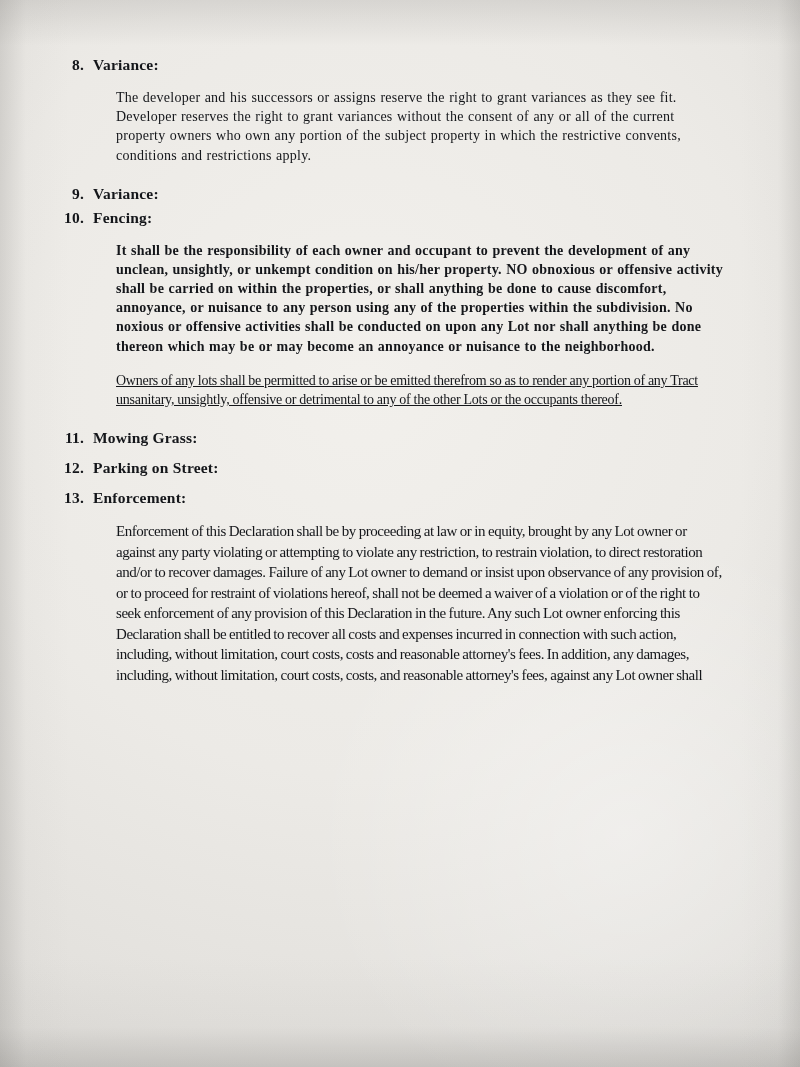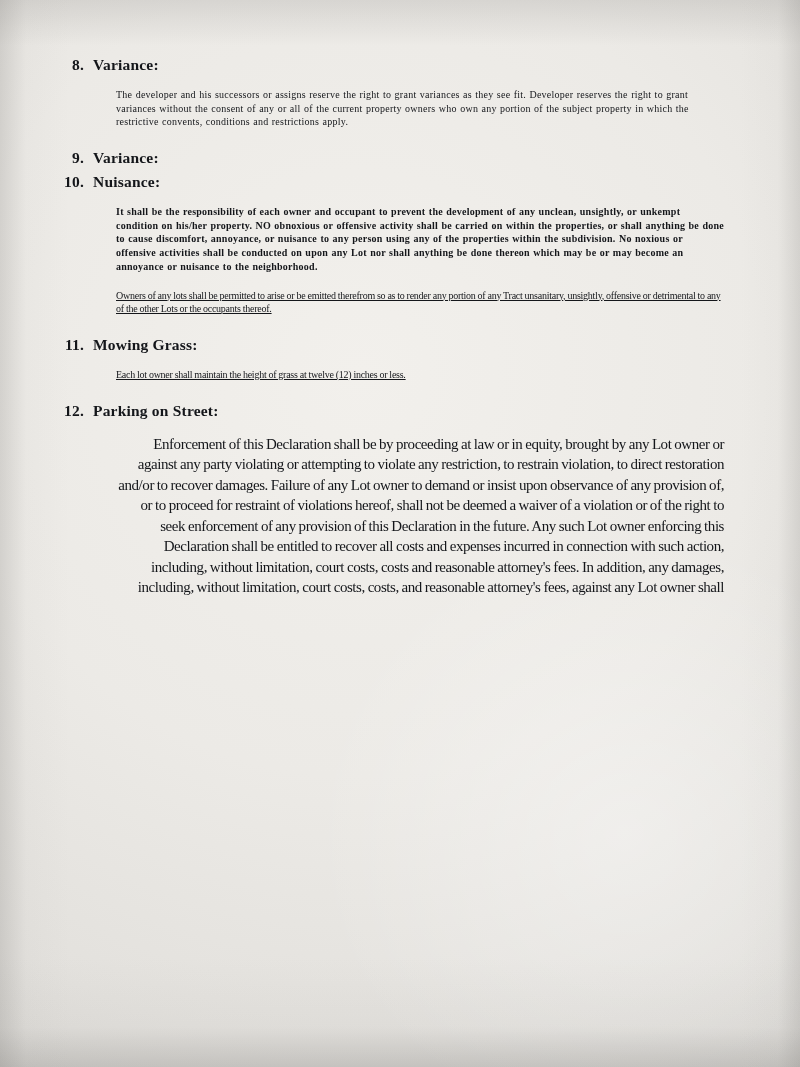--- a/index.html
+++ b/index.html
@@ -58,31 +58,31 @@
     margin: 0 0 6px 0;
     display: flex;
     gap: 9px;
   }
   .heading .num {
     display: inline-block;
     min-width: 26px;
     text-align: right;
   }
   .body-para {
-    font-size: 10px;
+    font-size: 14px;
     line-height: 1.37;
     margin: 0 0 12px 0;
     padding-left: 58px;
     padding-right: 6px;
     text-align: left;
   }
   
   .sp-wide { letter-spacing: 0.25px; word-spacing: 0.6px; }
   .sp-tight { letter-spacing: -0.25px; word-spacing: -0.2px; text-decoration: underline; }
-  .sp-tighter { letter-spacing: -0.45px; word-spacing: -0.4px; font-size: 15px; text-align: right; }
+  .sp-tighter { letter-spacing: -0.45px; word-spacing: -0.4px; font-size: 15px; }
   .gap-lg { margin-bottom: 20px; }
   .gap-md { margin-bottom: 15px; font-weight: bold; }
   .head-gap-md { margin-top: 17px; }
   .head-gap-sm { margin-top: 12px; }
   .pre-body { margin-top: 14px; }
 </style>
 </head>
 <body>
 
 <div id="page">
@@ -99,39 +99,42 @@
     <div class="section">
       <div class="heading">
         <span class="num">9.</span>
         <span>Variance:</span>
       </div>
     </div>
 
     <div class="section">
       <div class="heading">
         <span class="num">10.</span>
-        <span>Nuisance:</span>
+        <span>Fencing:</span>
       </div>
       <p class="body-para sp-wide gap-md pre-body">It shall be the responsibility of each owner and occupant to prevent the development of any unclean, unsightly, or unkempt condition on his/her property. NO obnoxious or offensive activity shall be carried on within the properties, or shall anything be done to cause discomfort, annoyance, or nuisance to any person using any of the properties within the subdivision. No noxious or offensive activities shall be conducted on upon any Lot nor shall anything be done thereon which may be or may become an annoyance or nuisance to the neighborhood.</p>
       <p class="body-para sp-tight gap-lg">Owners of any lots shall be permitted to arise or be emitted therefrom so as to render any portion of any Tract unsanitary, unsightly, offensive or detrimental to any of the other Lots or the occupants thereof.</p>
     </div>
 
     <div class="section">
       <div class="heading head-gap-md">
         <span class="num">11.</span>
         <span>Mowing Grass:</span>
       </div>
-      <p class="body-para sp-tight gap-lg pre-body">Each lot owner shall maintain the height of grass at twelve (12) inches or less.</p>
     </div>
 
     <div class="section">
       <div class="heading head-gap-sm">
         <span class="num">12.</span>
         <span>Parking on Street:</span>
       </div>
     </div>
 
     <div class="section">
+      <div class="heading head-gap-sm">
+        <span class="num">13.</span>
+        <span>Enforcement:</span>
+      </div>
       <p class="body-para sp-tighter pre-body">Enforcement of this Declaration shall be by proceeding at law or in equity, brought by any Lot owner or against any party violating or attempting to violate any restriction, to restrain violation, to direct restoration and/or to recover damages. Failure of any Lot owner to demand or insist upon observance of any provision of, or to proceed for restraint of violations hereof, shall not be deemed a waiver of a violation or of the right to seek enforcement of any provision of this Declaration in the future. Any such Lot owner enforcing this Declaration shall be entitled to recover all costs and expenses incurred in connection with such action, including, without limitation, court costs, costs and reasonable attorney's fees. In addition, any damages, including, without limitation, court costs, costs, and reasonable attorney's fees, against any Lot owner shall</p>
     </div>
 
   </div>
 </div>
 
 </body></html>

